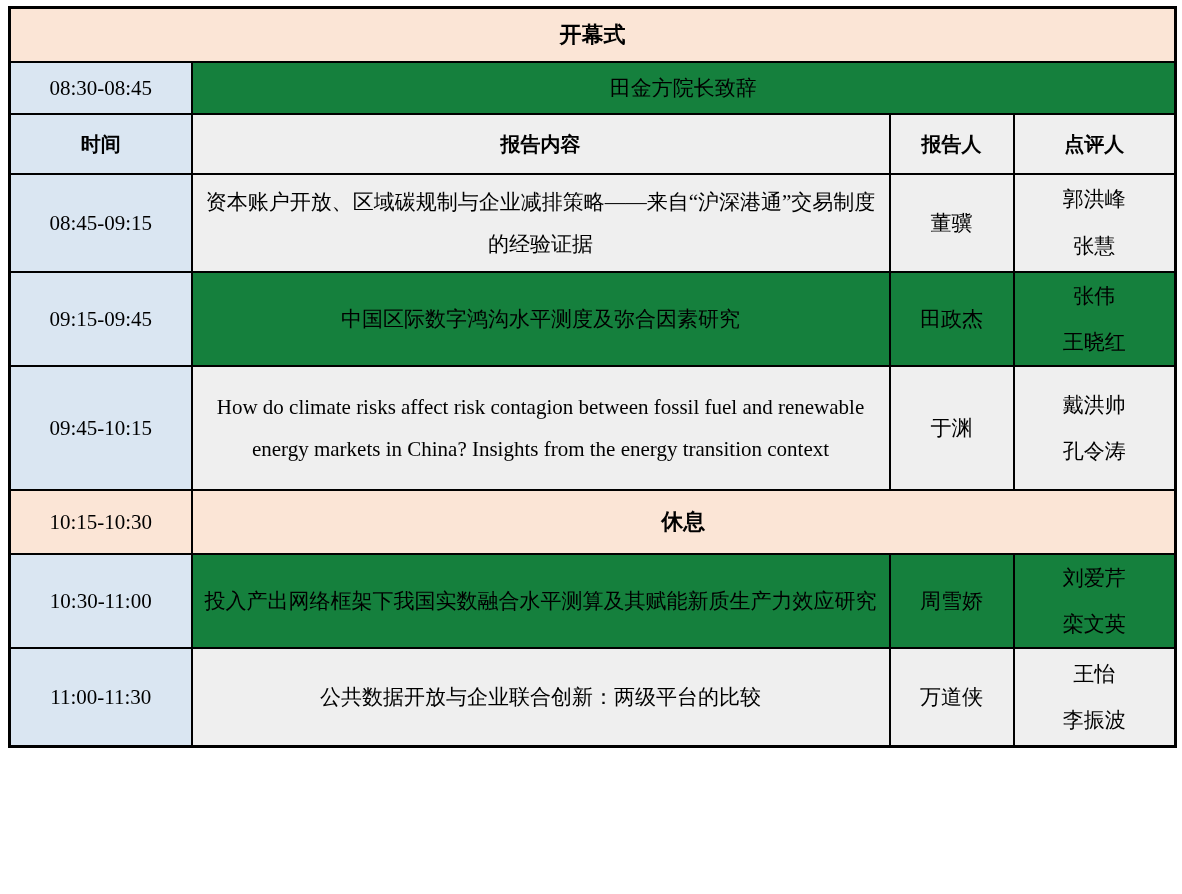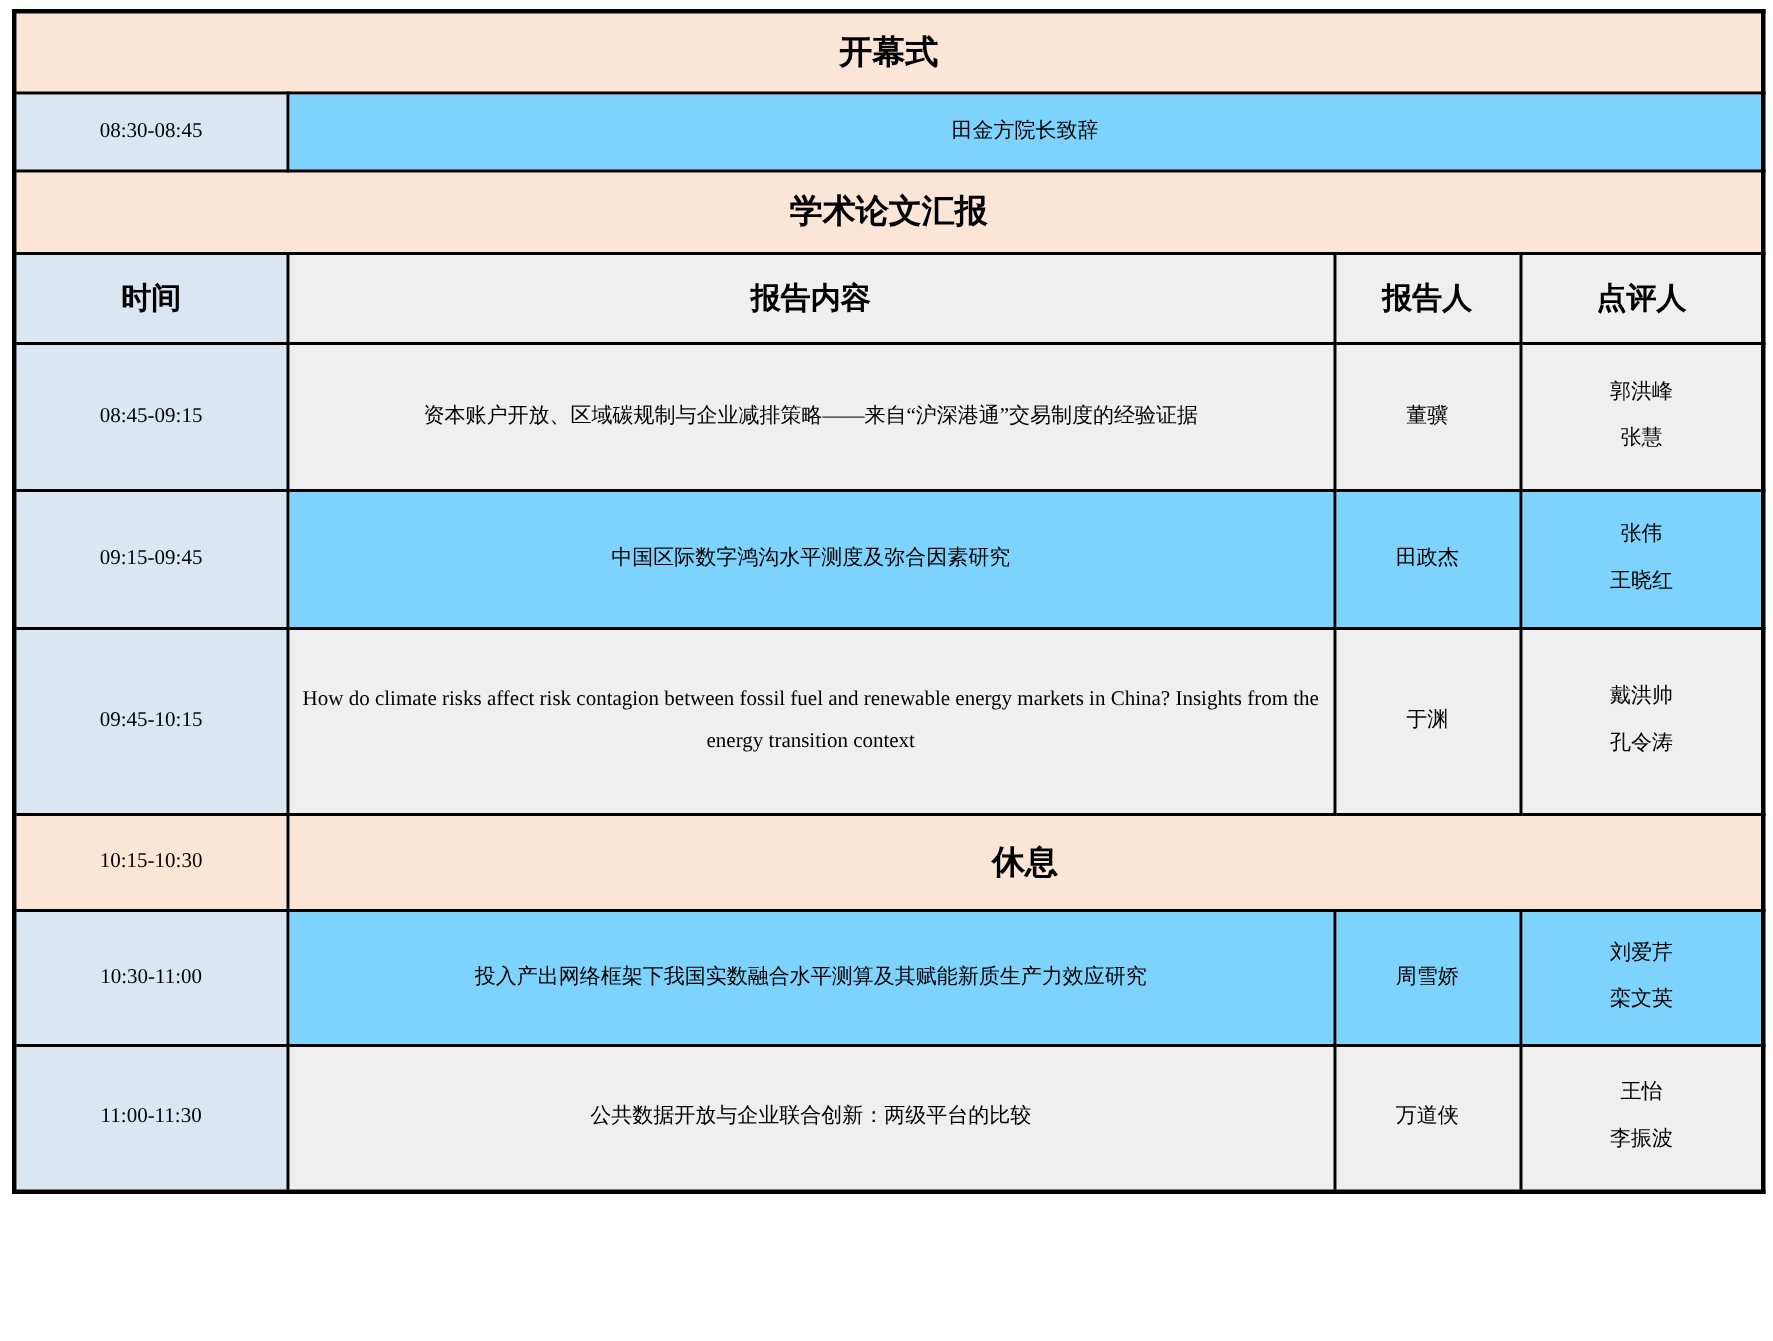--- a/index.html
+++ b/index.html
@@ -18,38 +18,38 @@
   table.schedule {
     border-collapse: collapse;
     table-layout: fixed;
     width: 1166px;
     border: 3px solid #000;
   }
   td {
     border: 2px solid #000;
     text-align: center;
     vertical-align: middle;
-    font-size: 14px;
+    font-size: 21px;
     line-height: 2.0;
     padding: 0 8px;
     overflow: hidden;
     word-break: break-word;
   }
   .section {
     font-weight: bold;
     font-size: 22px;
   }
   .colhead {
     font-weight: bold;
     font-size: 20px;
   }
   .blue  { background: #DAE6F2; }
   .peach { background: #FBE5D6; }
   .gray  { background: #EFEFEF; }
-  .white { background: #7dd3fc; }
+  .white { background: #15803d; }
   .names div { line-height: 2.2; text-align: center; }
 </style>
 </head>
 <body>
 
 <div class="page">
   <table class="schedule">
     <colgroup>
       <col style="width:182px">
       <col style="width:698px">
@@ -60,23 +60,20 @@
 
       <tr style="height:54px">
         <td colspan="4" class="peach section">开幕式</td>
       </tr>
 
       <tr style="height:52px">
         <td class="blue">08:30-08:45</td>
         <td colspan="3" class="white">田金方院长致辞</td>
       </tr>
 
-      <tr style="height:55px">
-        <td colspan="4" class="peach section">学术论文汇报</td>
-      </tr>
 
       <tr style="height:60px">
         <td class="blue colhead">时间</td>
         <td class="gray colhead">报告内容</td>
         <td class="gray colhead">报告人</td>
         <td class="gray colhead">点评人</td>
       </tr>
 
       <tr style="height:98px">
         <td class="blue">08:45-09:15</td>

